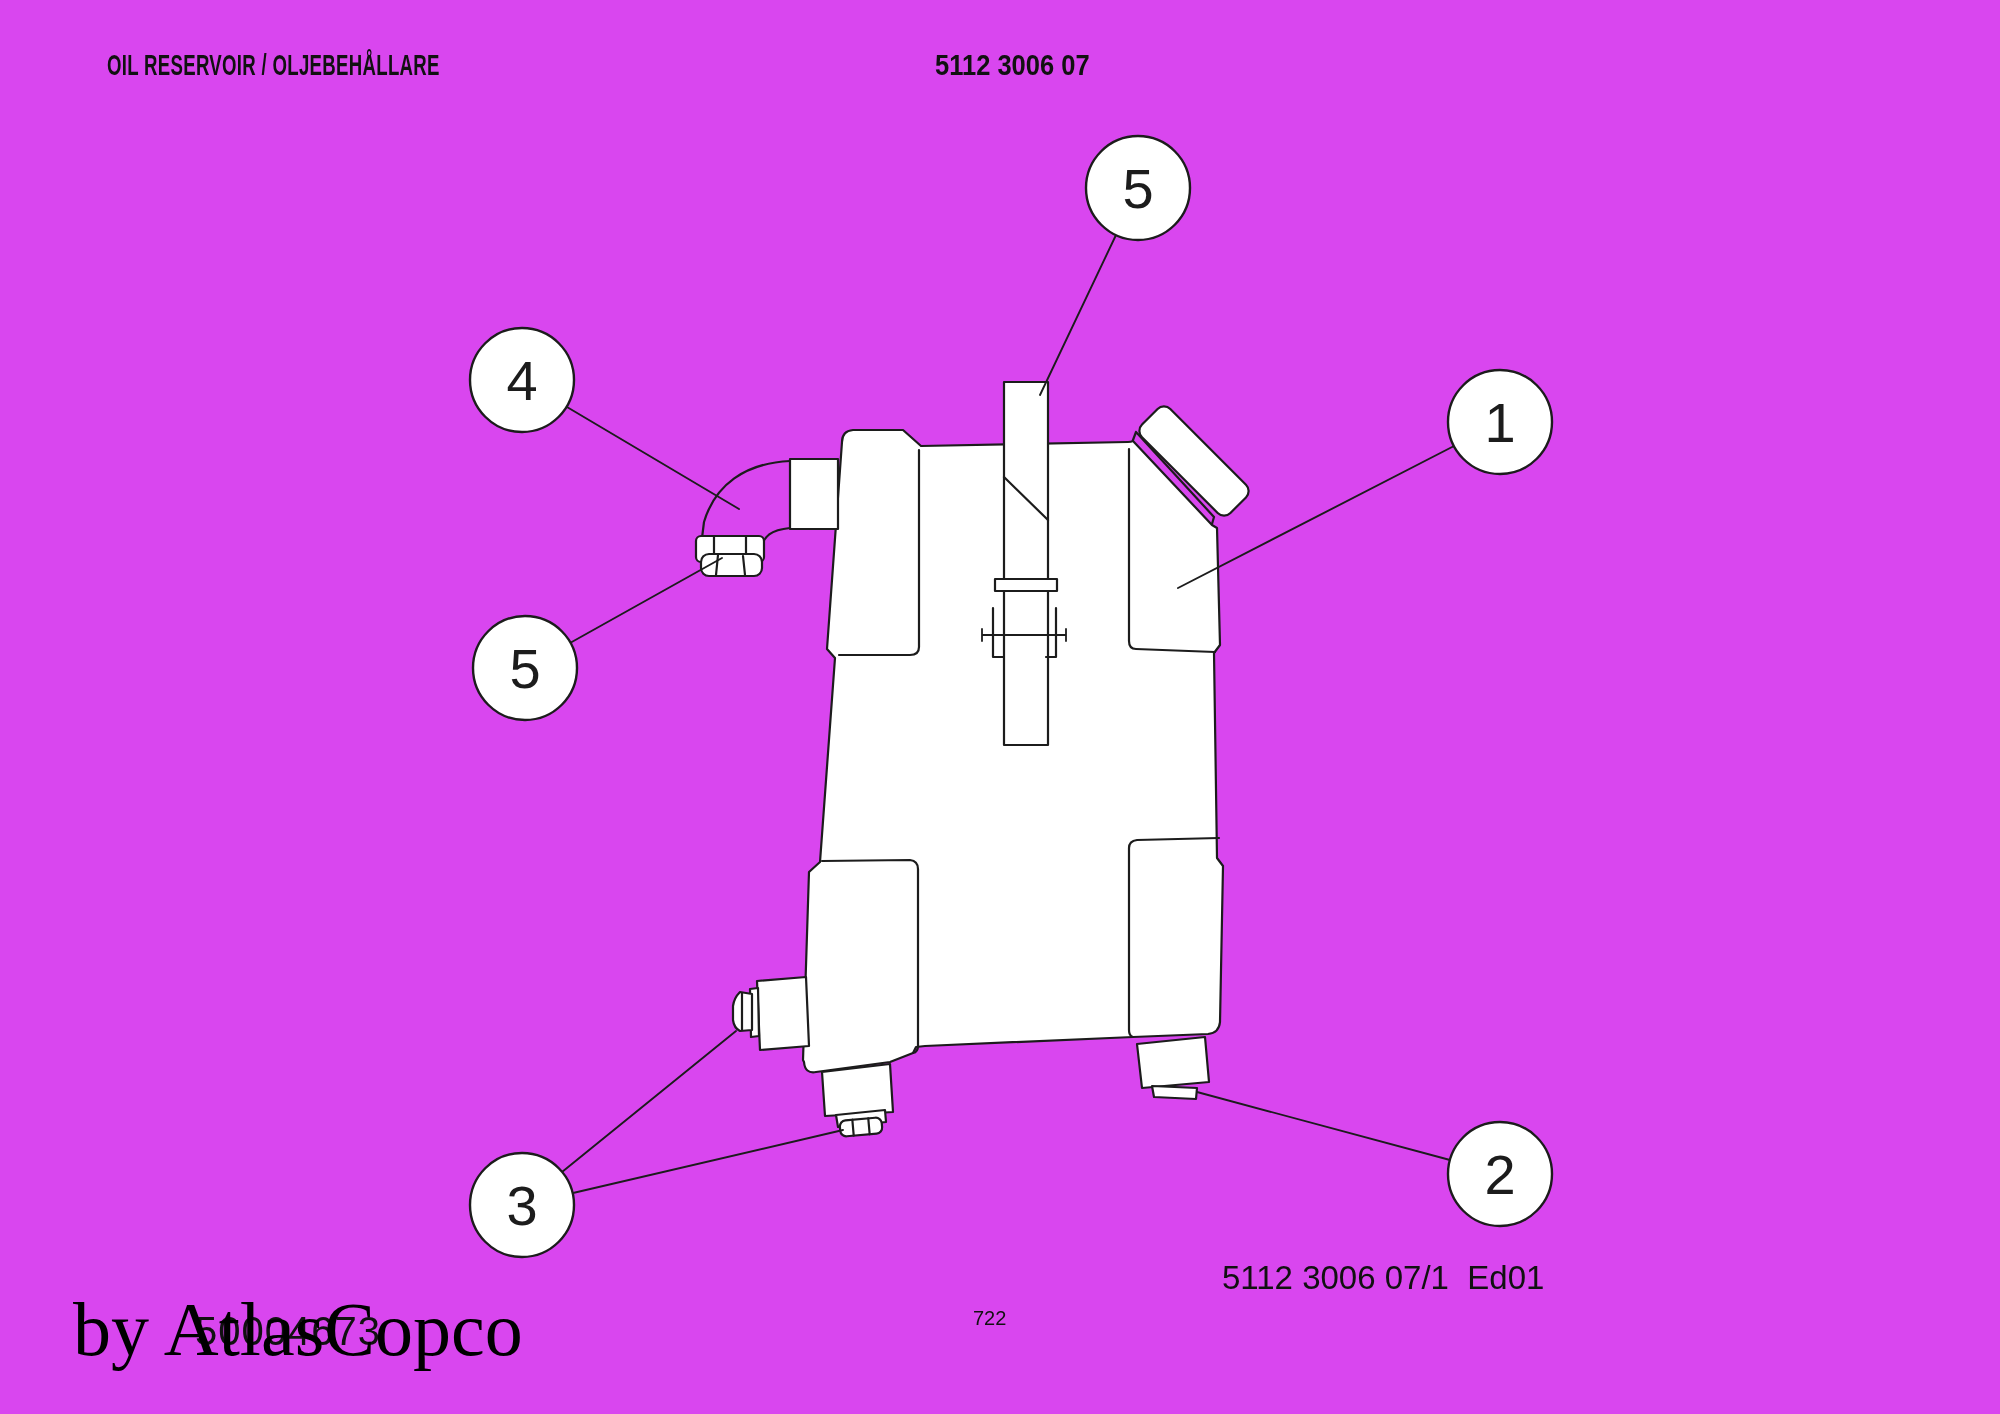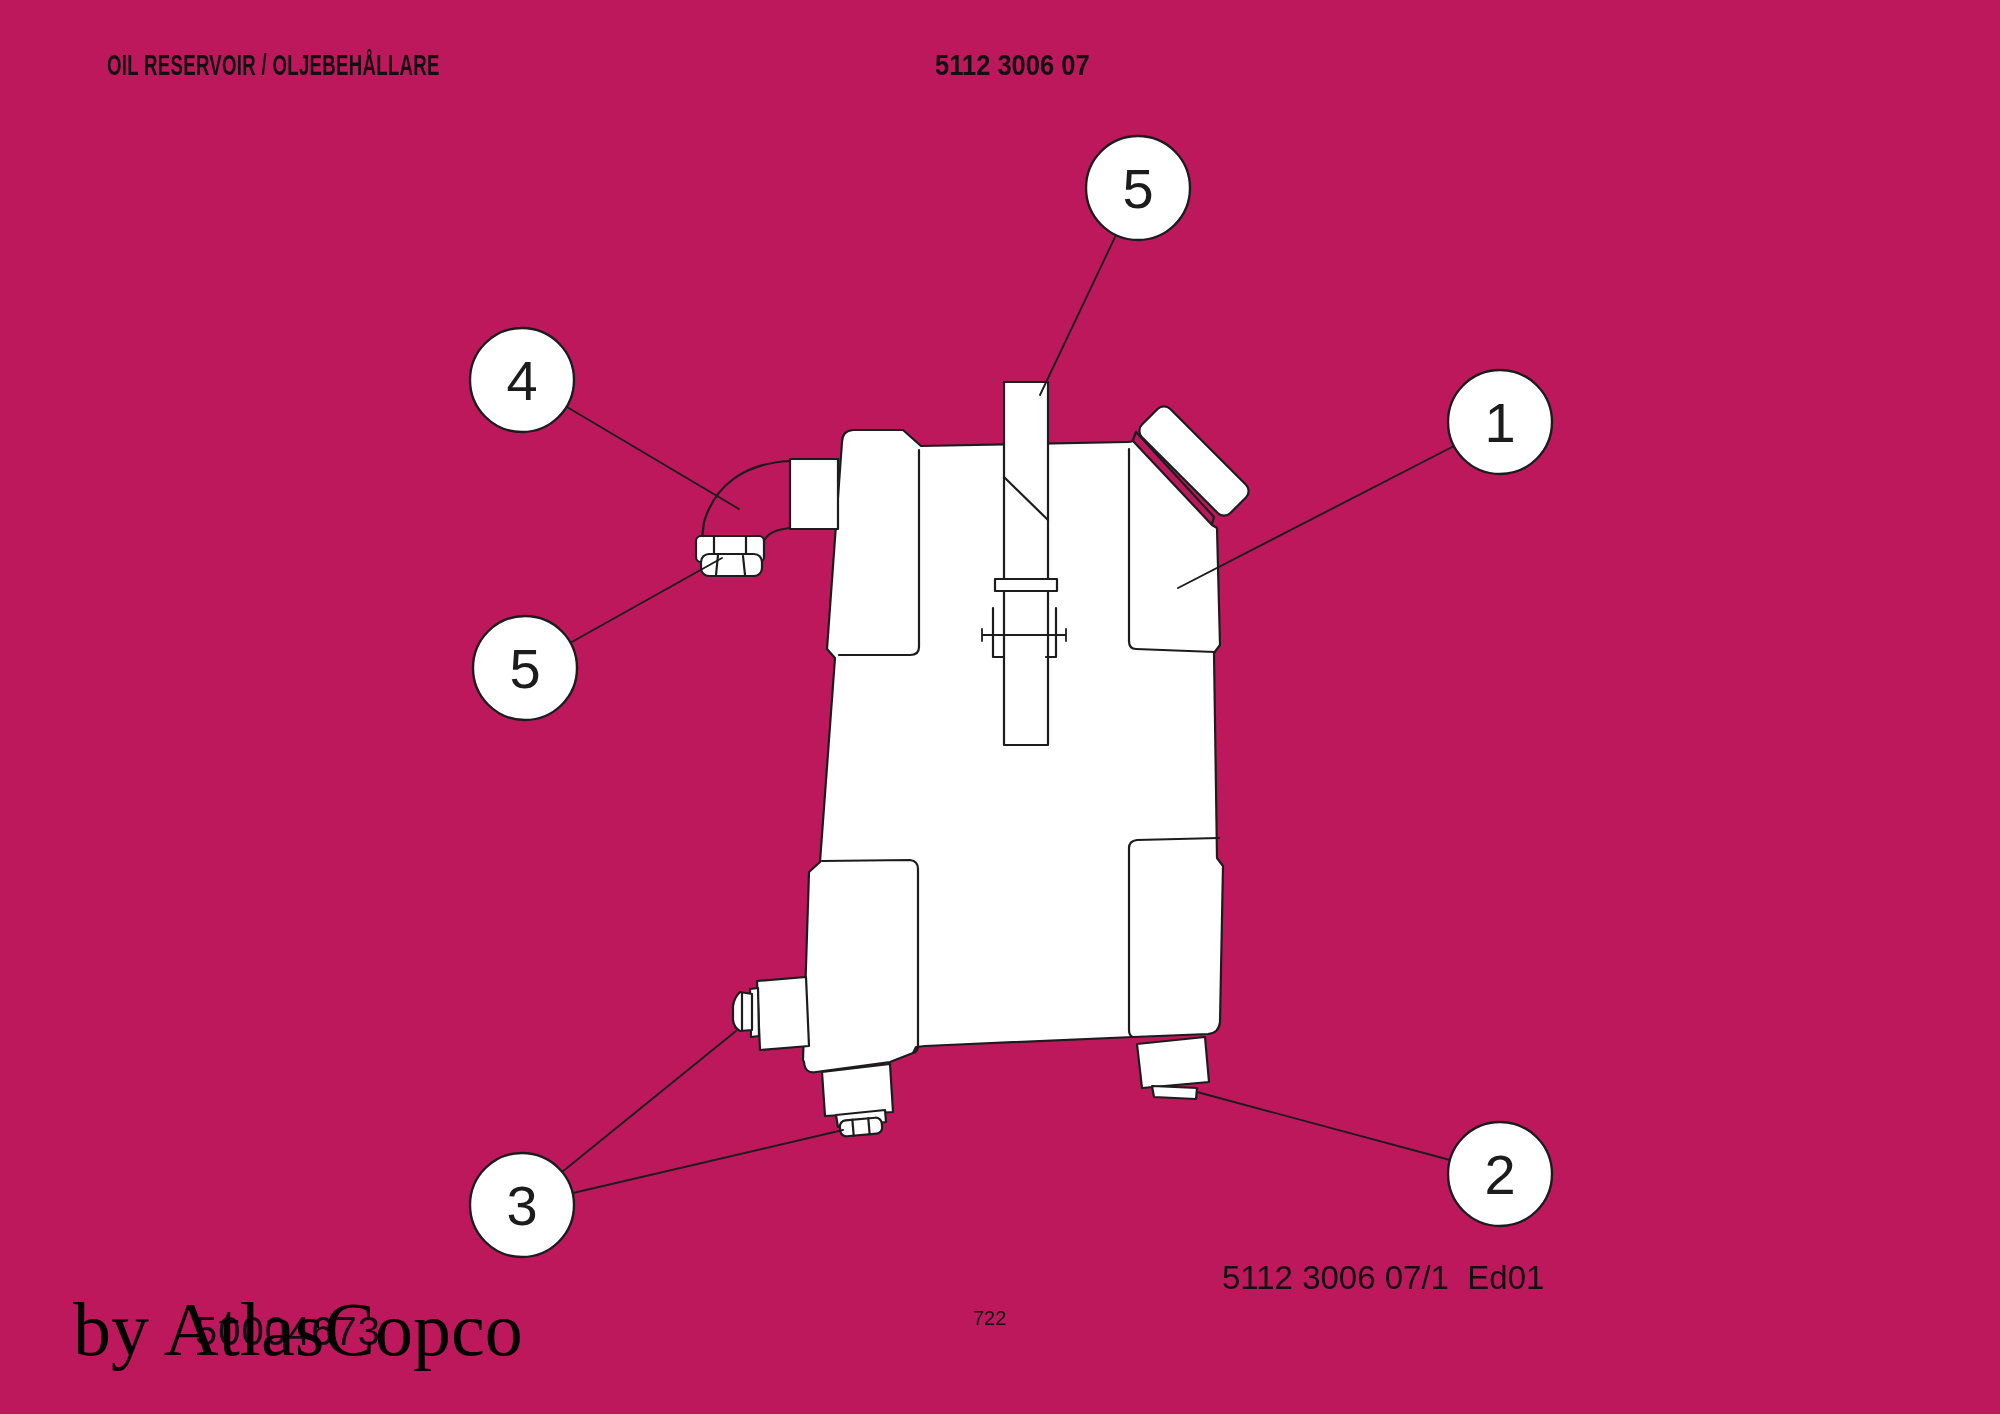--- a/index.html
+++ b/index.html
@@ -1,19 +1,19 @@
 <!DOCTYPE html>
 <html><head>
 <meta charset="utf-8">
 <style>
   html,body{margin:0;padding:0;background:#e8e8e8;}
   .page{
     position:relative;
     width:2000px;height:1414px;
-    background:#be185d;
+    background:#d946ef;
     overflow:hidden;
     font-family:"Liberation Sans", sans-serif;
     color:#111;
   }
   .abs{position:absolute;line-height:1;white-space:pre;}
   .hdr-title{
     left:107px;top:50px;
     font-size:30px;font-weight:bold;
     transform:scaleX(0.62);transform-origin:left top;
     letter-spacing:0.5px;

